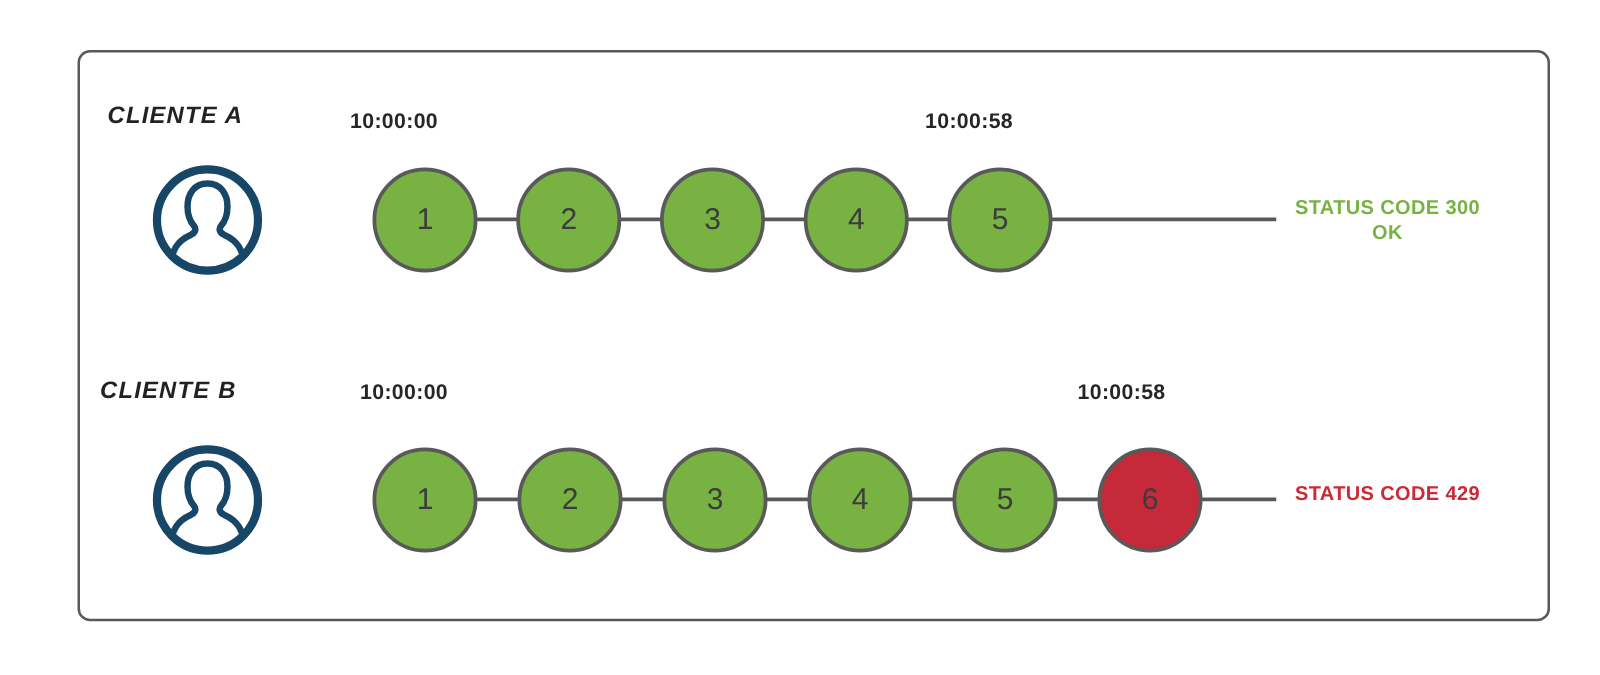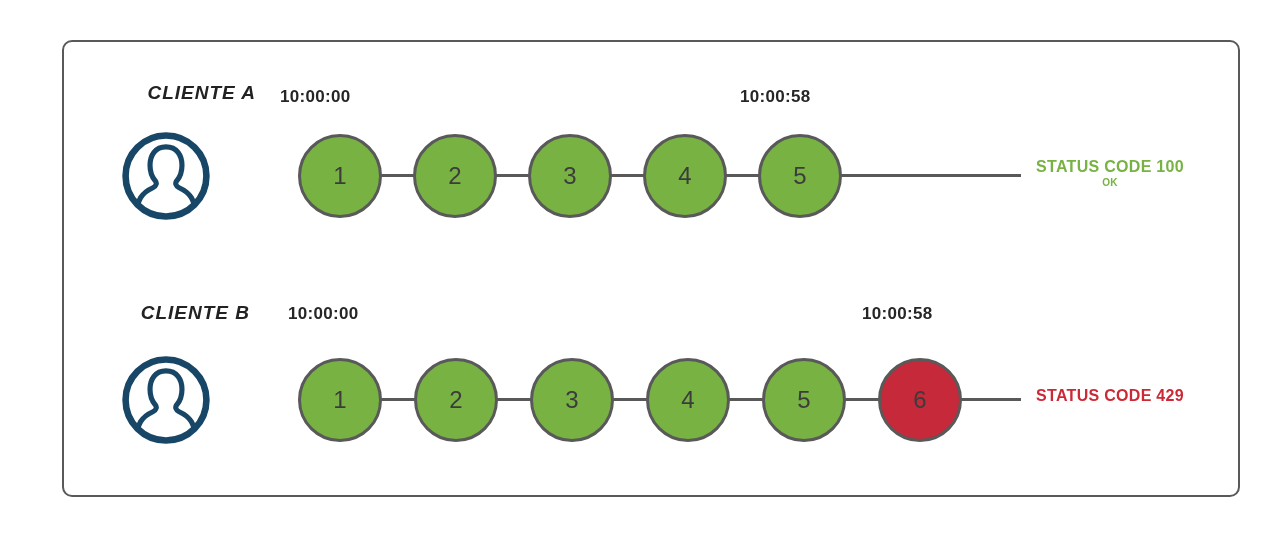--- a/index.html
+++ b/index.html
@@ -22,21 +22,21 @@
     width: 1178px;
     height: 457px;
     border: 2.5px solid #595959;
     border-radius: 10px;
     background: #ffffff;
     box-sizing: border-box;
   }
   .client-label {
     position: absolute;
     width: 170px;
-    text-align: right;
+    text-align: left;
     font-size: 19px;
     font-weight: bold;
     font-style: italic;
     letter-spacing: 1px;
     color: #222222;
   }
   .avatar {
     position: absolute;
     width: 94px;
     height: 94px;
@@ -75,21 +75,21 @@
   .circle.blocked { background: #C5293A; }
   .status-block {
     position: absolute;
     width: 176px;
     text-align: center;
     font-weight: bold;
     line-height: 1.25;
     letter-spacing: 0.3px;
   }
   .status-block .line1 { font-size: 16px; }
-  .status-block .line2 { font-size: 10px; }
+  .status-block .line2 { font-size: 16px; }
   .status-block.success { color: #77B243; }
   .status-block.error { color: #CC2936; margin-top: 12px; }
 </style>
 </head>
 <body>
 
 <div class="canvas">
 
   <div class="frame"></div>
 
@@ -124,21 +124,21 @@
     <span>3</span>
   </div>
   <div class="circle ok" style="left:643px; top:134px;">
     <span>4</span>
   </div>
   <div class="circle ok" style="left:758px; top:134px;">
     <span>5</span>
   </div>
 
   <div class="status-block success" style="left:1022px; top:157px;">
-    <div class="line1">STATUS CODE 100</div>
+    <div class="line1">STATUS CODE 300</div>
     <div class="line2">OK</div>
   </div>
 
   <div class="client-label" style="left:80px; top:302px;">CLIENTE B</div>
 
   <div class="avatar" style="left:119px; top:353px;">
     <svg viewBox="0 0 100 100">
       <defs>
           <clipPath id="avclipB">
             <circle cx="50" cy="50" r="43"></circle>

